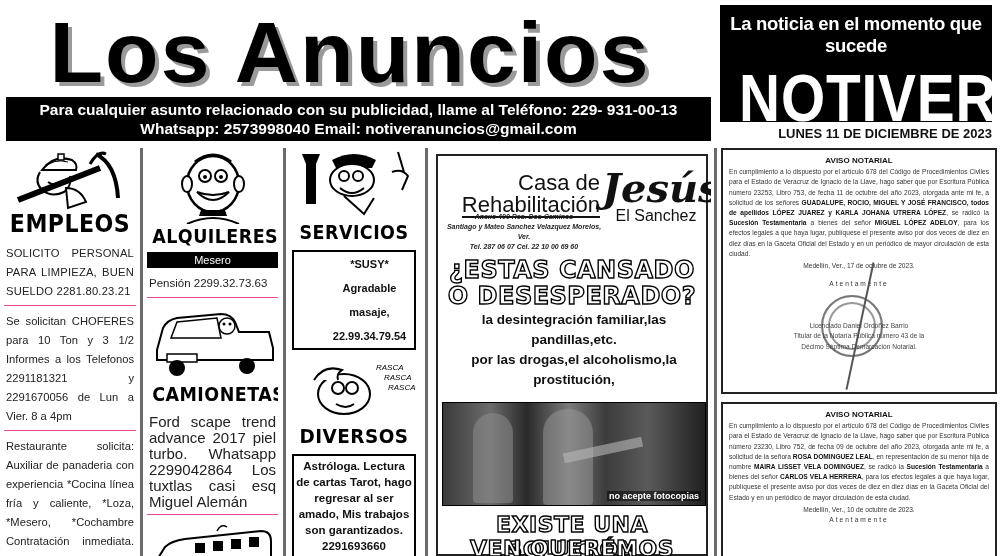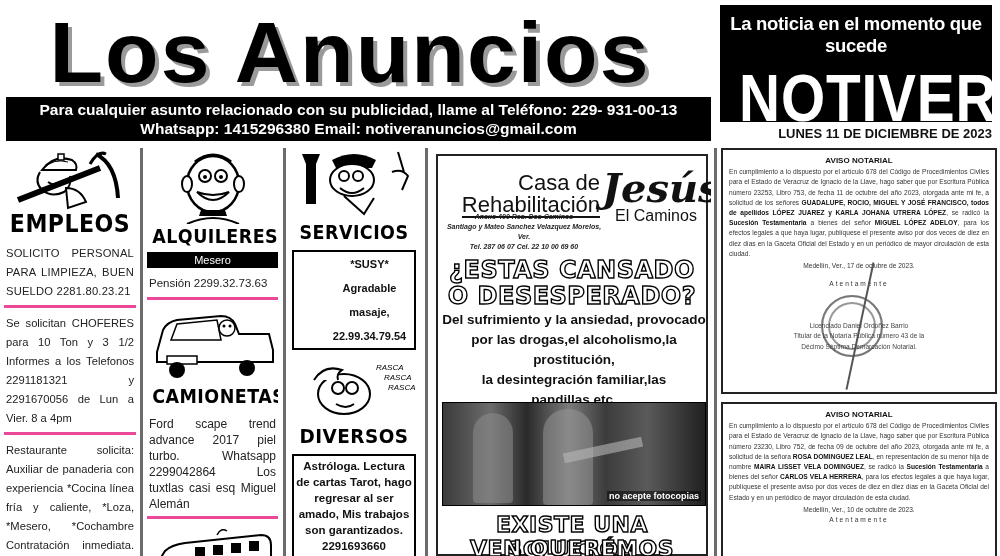--- a/index.html
+++ b/index.html
@@ -45,21 +45,21 @@
   .col-5 { left: 721px; width: 276px; }
 
   .section-art { position: relative; width: 100%; }
   .section-label {
     font-family: "DejaVu Sans", sans-serif; font-weight: 900; font-size: 22px;
     letter-spacing: 0.5px; color: #000; text-align: center; line-height: 24px;
     transform: scaleX(0.92);
   }
   .classified {
     font-size: 11.2px; line-height: 19px; text-align: justify; color: #222;
-    padding: 2px 2px 4px 2px; border-bottom: 3px solid #ec4899; margin-bottom: 4px;
+    padding: 2px 2px 4px 2px; border-bottom: 1px solid #ec4899; margin-bottom: 4px;
   }
   .classified.spread { letter-spacing: 0.2px; }
   .cat-bar {
     background: #000; color: #fff; text-align: center; font-size: 11px;
     height: 16px; line-height: 16px; margin: 4px 0 4px;
   }
   .boxed-ad {
     border: 2px solid #000; text-align: center; font-weight: bold;
     font-size: 11px; line-height: 24px; margin: 6px 4px; padding-left: 31px;
   }
@@ -110,21 +110,21 @@
   
   svg { display: block; }
 </style>
 </head>
 <body>
 
 <div class="title">Los Anuncios</div>
 
 <div class="contact-bar">
   <div>Para cualquier asunto relacionado con su publicidad, llame al  Teléfono: 229- 931-00-13</div>
-  <div>Whatsapp: 1415296380 Email: notiveranuncios@gmail.com</div>
+  <div>Whatsapp: 2573998040 Email: notiveranuncios@gmail.com</div>
 </div>
 
 <div class="brand-box">
   <div class="brand-tag">La noticia en el momento que sucede</div>
   <div class="brand-name">NOTIVER</div>
 </div>
 <div class="date-line">LUNES 11 DE DICIEMBRE DE 2023</div>
 
 <div class="vrule dark" style="left:140px"></div>
 <div class="vrule dark" style="left:283px"></div>
@@ -180,21 +180,21 @@
       <circle cx="80" cy="24" r="8" fill="#fff" stroke="#000" stroke-width="1.5"></circle>
       <circle cx="77" cy="22" r="1.5" fill="#000"></circle>
         <circle cx="83" cy="22" r="1.5" fill="#000"></circle>
       <rect x="20" y="52" width="30" height="8" fill="#fff" stroke="#000" stroke-width="1.5"></rect>
       <circle cx="30" cy="66" r="8" fill="#000"></circle>
         <circle cx="100" cy="64" r="8" fill="#000"></circle>
     </svg>
   </div>
   <div class="section-label" style="font-size:19px">CAMIONETAS</div>
   <div style="height:6px"></div>
-  <div class="classified" style="line-height:16px;font-size:12px">Ford scape trend advance 2017 piel turbo. Whatsapp 2299042864 Los tuxtlas casi esq Miguel Alemán</div>
+  <div class="classified" style="line-height:16px;font-size:15px">Ford scape trend advance 2017 piel turbo. Whatsapp 2299042864 Los tuxtlas casi esq Miguel Alemán</div>
 
   <div class="section-art" style="height:62px;margin-top:8px">
     <svg width="131" height="62" viewBox="0 0 131 62">
       <path d="M8 40 l10-16 q6-6 20-8 l76-8 q10 0 10 10 v20 l-112 12 z" fill="#fff" stroke="#000" stroke-width="2"></path>
       <rect x="48" y="20" width="10" height="10" fill="#000"></rect>
         <rect x="66" y="18" width="10" height="10" fill="#000"></rect>
       <rect x="84" y="16" width="10" height="10" fill="#000"></rect>
         <rect x="102" y="14" width="10" height="10" fill="#000"></rect>
       <path d="M70 8 q4-8 10-4" fill="none" stroke="#000" stroke-width="1.5"></path>
       <circle cx="32" cy="52" r="7" fill="#000"></circle>
@@ -247,28 +247,27 @@
       <div>Casa de</div>
       <div class="u">Rehabilitación</div>
     </div>
     <div class="rehab-addr">
       <div>Anexo 400 Res. Dos Caminos</div>
       <div>Santiago y Mateo Sanchez Velazquez Morelos, Ver.</div>
       <div>Tel. 287 06 07 Cel. 22 10 00 69 60</div>
     </div>
     <div class="jesus">
       <div class="jesus-name">Jesús</div>
-      <div class="jesus-sub">El Caminos</div>
+      <div class="jesus-sub">El Sanchez</div>
     </div>
     <div class="headline-outline" style="top:100px;font-size:24px">¿ESTAS CANSADO</div>
     <div class="headline-outline" style="top:126px;font-size:24px">O DESESPERADO?</div>
     <div class="rehab-body" style="top:154px">
-      <div>Del sufrimiento y la ansiedad, provocado</div>
+      <div>la desintegración familiar,las pandillas,etc.</div>
       <div>por las drogas,el alcoholismo,la prostitución,</div>
-      <div>la desintegración familiar,las pandillas,etc.</div>
     </div>
     <div class="photo" style="top:246px">
       <div class="figure1"></div>
         <div class="figure2"></div>
         <div class="arm"></div>
       <div class="photo-caption">no acepte fotocopias</div>
     </div>
     <div class="headline-outline" style="top:356px;font-size:22px">EXISTE UNA SOLUCIÓN</div>
     <div class="headline-outline" style="top:380px;font-size:22px">VEN QUEREMOS AYUDARTE</div>
   </div>

